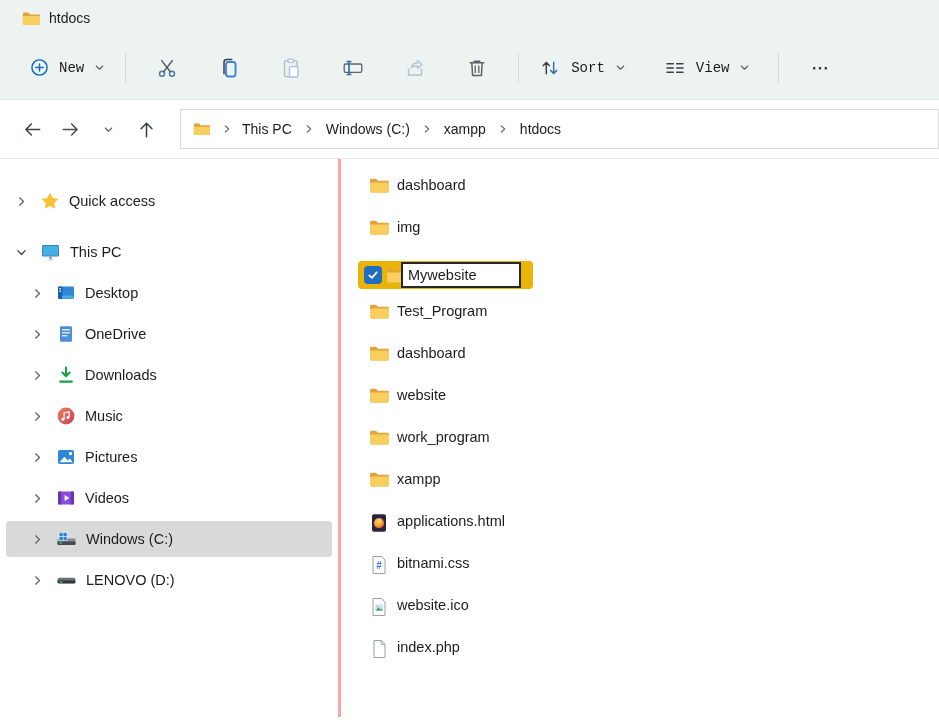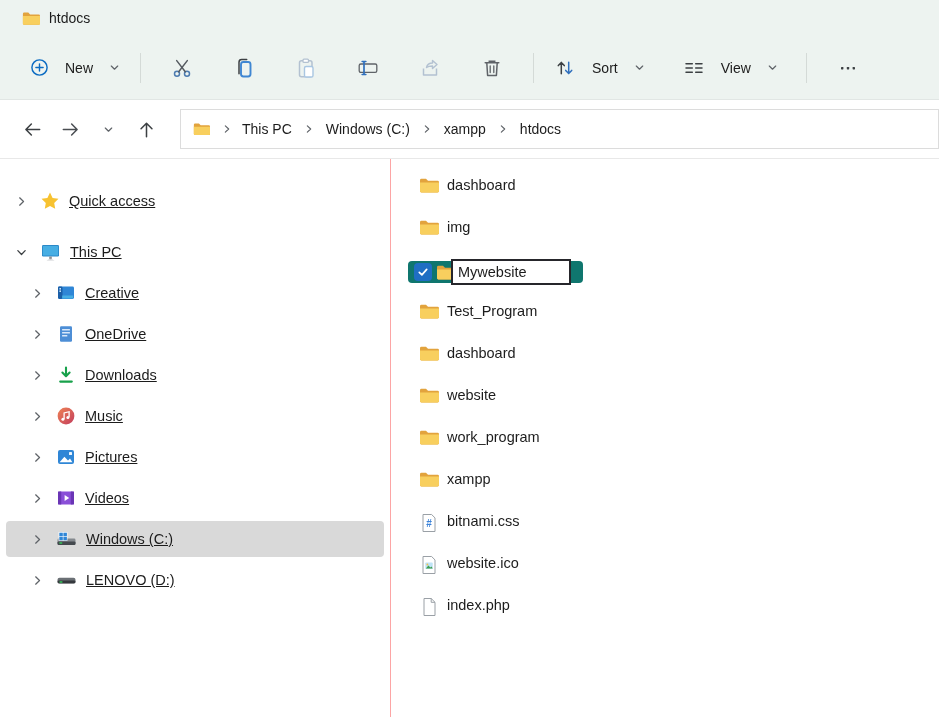--- a/index.html
+++ b/index.html
@@ -9,56 +9,56 @@
     -webkit-font-smoothing:antialiased;
   }
   .icon { display:inline-flex; align-items:center; justify-content:center; flex:0 0 auto; }
   .icon svg { display:block; }
 
   
   .chrome { background:#edf3f0; width:100%; }
   .tabrow { height:36px; display:flex; align-items:center; padding-left:22px; }
   .tab { display:flex; align-items:center; gap:9px; font-size:14px; }
   .toolbar { height:64px; display:flex; align-items:center; padding-left:20px; border-bottom:1px solid #e1e6e4; }
-  .tbtn { display:flex; align-items:center; gap:16px; background:none; border:none;
-          font-family:Liberation Sans, sans-serif; font-size:14px; color:#1c1c1c; padding:8px 10px; border-radius:4px; cursor:default; }
+  .tbtn { display:flex; align-items:center; gap:10px; background:none; border:none;
+          font-family:Liberation Mono, monospace; font-size:14px; color:#1c1c1c; padding:8px 10px; border-radius:4px; cursor:default; }
   .ibtn { width:46px; height:40px; display:flex; align-items:center; justify-content:center;
           background:none; border:none; margin:0 8px; border-radius:4px; cursor:default; }
   .tsep { width:1px; height:30px; background:#d4dad7; margin:0 10px; }
 
   
   .addr-row { height:59px; background:#fff; display:flex; align-items:center;
               padding-left:14px; border-bottom:1px solid #e8e8e8; }
   .nbtn { width:36px; height:36px; display:flex; align-items:center; justify-content:center;
           background:none; border:none; margin-right:2px; border-radius:4px; }
   .addr-box { flex:1; height:40px; margin-left:14px; border:1px solid #dcdcdc; background:#fff;
               display:flex; align-items:center; padding:0 12px; font-size:14px; }
   .crumbs { display:flex; align-items:center; gap:2px; }
   .crumb { padding:4px 8px; border-radius:3px; white-space:nowrap; }
   .crumb-sep { margin:0 2px; display:flex; }
 
   
   .main { display:flex; height:558px; }
-  .sidebar { width:391px; border-right:1px solid #fca5a5; padding-top:24px; overflow:hidden;text-decoration:underline; }
+  .sidebar { width:341px; border-right:3px solid #fca5a5; padding-top:24px; overflow:hidden; }
   .side-row { display:flex; align-items:center; height:36px; margin:0 6px; border-radius:4px; font-size:14.5px; }
   .side-row.lv0 { margin-top:15px; }
   .side-row.lv1 { margin-top:5px; }
   .sidebar .side-row:first-child { margin-top:0; }
   .side-row.selected { background:#d9d9d9; }
   .side-chev { width:14px; display:flex; justify-content:center; }
   .lv0 .side-chev { margin-left:8px; }
   .lv1 .side-chev { margin-left:24px; }
   .side-ico { margin-left:12px; }
   .side-label { margin-left:9px; white-space:nowrap; }
 
   .filepane { flex:1; padding-top:16px; overflow:hidden; }
   .file-row { display:flex; align-items:flex-start; height:40px; margin:2px 0 0 0; padding-left:28px; font-size:14.5px; }
   .file-row .name { margin-left:8px; white-space:nowrap; }
   .file-row.renaming { padding-left:17px; }
-  .sel-box { display:flex; align-items:center; height:22px; background:#0f766e; border-radius:4px; padding:0 12px 0 6px; }
+  .sel-box { display:flex; align-items:center; height:28px; background:#eab308; border-radius:4px; padding:0 12px 0 6px; }
   .checkbox { width:18px; height:18px; border-radius:4px; background:#1f6ec3; display:flex;
               align-items:center; justify-content:center; margin-right:4px; }
   .rename-input { width:120px; height:26px; border:2px solid #26262b; background:#fff; margin-left:-5px;
                   font-family:inherit; font-size:14.5px; color:#1c1c1c; padding:0 5px; position:relative; z-index:2; outline:none; }
 </style>
 </head>
 <body>
 
 <div class="chrome">
   <div class="tabrow">
@@ -290,21 +290,21 @@
         </span>
     <span class="side-ico icon">
           <svg width="20" height="20" viewBox="0 0 20 20">
             <rect x="2" y="3.5" width="16" height="12.5" rx="1.4" fill="#2f86d6"></rect>
             <rect x="2" y="3.5" width="4.5" height="12.5" rx="1.4" fill="#1b5fa8"></rect>
             <rect x="3.4" y="5" width="1.6" height="1.6" fill="#bfe0fa"></rect>
             <rect x="3.4" y="7.4" width="1.6" height="1.6" fill="#bfe0fa"></rect>
             <rect x="6.2" y="12.5" width="11" height="3" fill="#47aee3"></rect>
           </svg>
         </span>
-    <span class="side-label">Creative</span>
+    <span class="side-label">Desktop</span>
   </div>
       <div class="side-row lv1">
     <span class="side-chev icon">
           <svg width="11" height="11" viewBox="0 0 12 12">
             <path d="M4 2 8.2 6 4 10" fill="none" stroke="#5f6368" stroke-width="1.4" stroke-linecap="round" stroke-linejoin="round"></path>
           </svg>
         </span>
     <span class="side-ico icon">
           <svg width="20" height="20" viewBox="0 0 20 20">
             <rect x="4" y="2.2" width="12" height="15.6" rx="1.2" fill="#4d8ed6"></rect>
@@ -494,20 +494,37 @@
           <svg width="20" height="16.4" viewBox="0 0 20 16.4">
             <path d="M1 3.2q0-1.4 1.4-1.4h4.6l2 2h9.6q1.4 0 1.4 1.4v8.8q0 1.4-1.4 1.4H2.4Q1 15.4 1 14z" fill="#e2a33d"></path>
             <path d="M1 5.6h19v8.4q0 1.4-1.4 1.4H2.4Q1 15.4 1 14z" fill="#f8cf5e"></path>
           </svg>
         </span>
     <span class="name">xampp</span>
   </div>
       <div class="file-row">
     <span class="icon">
           <svg width="20" height="20" viewBox="0 0 20 20">
+            <rect x="3" y="1.3" width="14" height="17.4" rx="2" fill="#2a2340"></rect>
+            <defs>
+              <radialGradient id="ff1" cx=".4" cy=".35" r=".8">
+                <stop offset="0" stop-color="#ffd567"></stop>
+                <stop offset=".55" stop-color="#f7942c"></stop>
+                <stop offset="1" stop-color="#d6452c"></stop>
+              </radialGradient>
+            </defs>
+            <circle cx="10" cy="10.2" r="5.1" fill="url(#ff1)"></circle>
+            <path d="M10 6.2q2.3 1.2 1.8 3.8" stroke="#fbe6a8" stroke-width="1" fill="none"></path>
+          </svg>
+        </span>
+    <span class="name">applications.html</span>
+  </div>
+      <div class="file-row">
+    <span class="icon">
+          <svg width="20" height="20" viewBox="0 0 20 20">
             <path d="M4 1.5h8.6L16 4.9v13.6H4z" fill="#fff" stroke="#9aa0a6" stroke-width="1"></path>
             <text x="10" y="14.2" font-size="10" font-family="Liberation Sans, sans-serif" fill="#3b82d8" text-anchor="middle" font-weight="bold">#</text>
           </svg>
         </span>
     <span class="name">bitnami.css</span>
   </div>
       <div class="file-row">
     <span class="icon">
           <svg width="20" height="20" viewBox="0 0 20 20">
             <path d="M4 1.5h8.6L16 4.9v13.6H4z" fill="#fff" stroke="#9aa0a6" stroke-width="1"></path>

